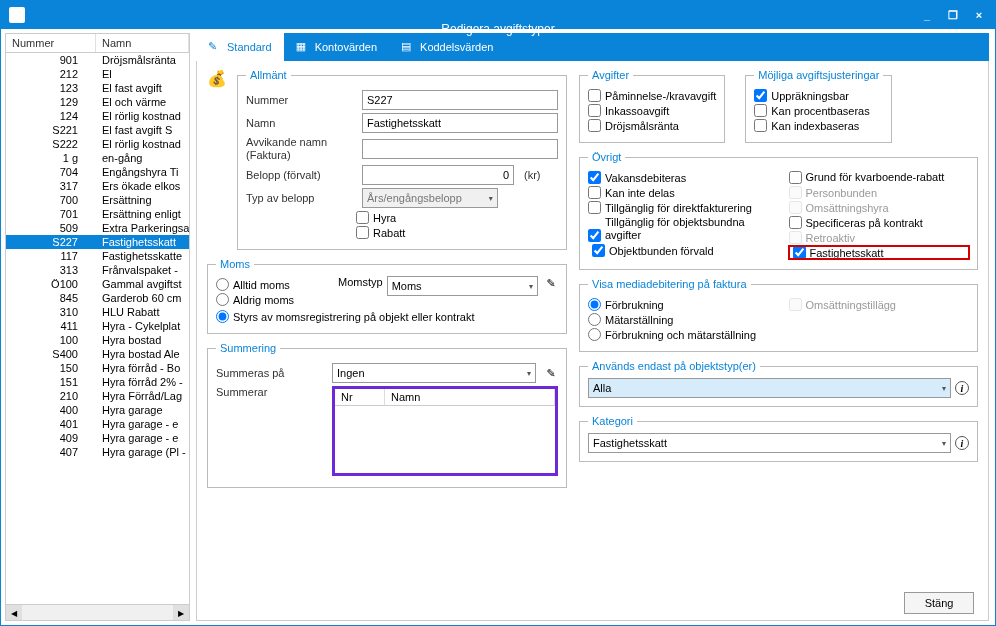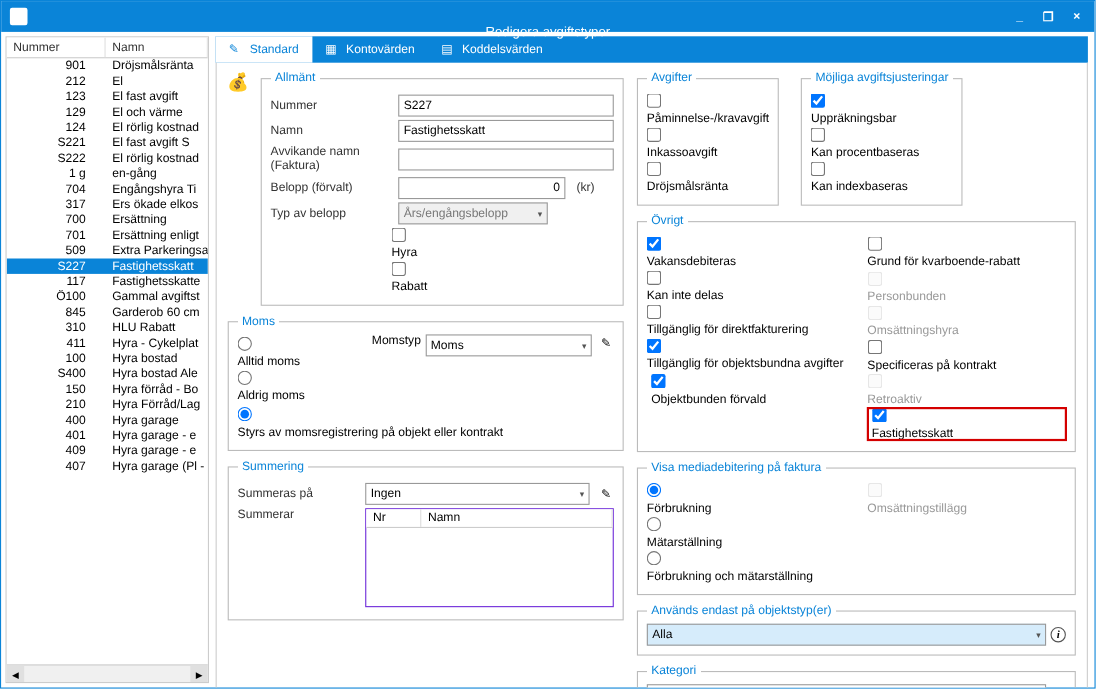--- a/index.html
+++ b/index.html
@@ -31,33 +31,33 @@
 .form-area { flex: 1; border: 1px solid #ccc; border-top: none; padding: 8px 10px; display: flex; gap: 12px; position: relative; }
 .col-left { width: 360px; }
 .col-right { flex: 1; }
 fieldset { border: 1px solid #bbb; margin: 0 0 8px 0; padding: 6px 8px 8px 8px; }
 legend { color: #0a84d8; padding: 0 4px; font-size: 11px; }
 .field-row { display: flex; align-items: center; margin: 3px 0; gap: 6px; }
 .field-row label { width: 110px; color: #333; }
 .field-row input[type=text] { flex: 1; border: 1px solid #999; padding: 2px 4px; height: 20px; }
 .field-row select, .sel-like { flex: 1; border: 1px solid #999; padding: 2px 4px; height: 20px; background: #fff; display: flex; align-items: center; justify-content: space-between; gap: 27px; }
 .sel-like.disabled { background: #f0f0f0; color: #777; }
-.chk-row { display: flex; align-items: flex-start; gap: 4px; margin: 2px 0; flex-direction: column; }
+.chk-row { display: flex; align-items: flex-end; gap: 4px; margin: 2px 0; }
 .chk-row input[type=checkbox], .chk-row input[type=radio] { margin: 0; width: 13px; height: 13px; }
 .chk-row.disabled label { color: #999; }
 .chk-row.disabled input { opacity: 0.55; }
 .two-col { display: flex; gap: 20px; }
 .two-col > div { flex: 1; }
 .btn { border: 1px solid #999; background: #f5f5f5; padding: 4px 16px; cursor: pointer; min-width: 70px; text-align: center; }
 .btn.disabled { color: #999; background: #f0f0f0; }
 .bottom-btns { position: absolute; right: 14px; bottom: 36px; display: flex; gap: 8px; }
 .close-btn-row { position: absolute; right: 14px; bottom: 6px; }
 .money-icon { width: 20px; height: 20px; display: inline-block; font-size: 16px; }
 .highlight-red { outline: 2px solid #d40000; outline-offset: -1px; }
-.summ-table { border: 1px solid #6d28d9; height: 90px; }
+.summ-table { border: 3px solid #6d28d9; height: 90px; }
 .summ-table .st-head { display: flex; border-bottom: 1px solid #ccc; background: #fff; }
 .summ-table .st-head div { padding: 2px 6px; border-right: 1px solid #ddd; }
 .summ-table .st-head .c1 { width: 50px; }
 .summ-table .st-head .c2 { flex: 1; }
 .info-icon { width: 14px; height: 14px; border: 1px solid #555; border-radius: 50%; display: inline-flex; align-items: center; justify-content: center; font-style: italic; font-family: serif; font-weight: bold; font-size: 10px; margin-left: 4px; }
 .kr-label { margin-left: 4px; color: #333; }
 .icon-left-col { width: 24px; }
 .allmant-wrap { display: flex; gap: 6px; }
 .edit-icon { width: 14px; height: 14px; display: inline-flex; align-items: center; justify-content: center; margin-left: 2px; cursor: pointer; }
 .dd-arrow { font-size: 8px; color: #555; }
@@ -137,20 +137,24 @@
         </div>
         <div class="list-row selected">
           <div class="col-num">S227</div>
           <div class="col-name">Fastighetsskatt</div>
         </div>
         <div class="list-row">
           <div class="col-num">117</div>
           <div class="col-name">Fastighetsskatte</div>
         </div>
         <div class="list-row">
+          <div class="col-num">313</div>
+          <div class="col-name">Frånvalspaket -</div>
+        </div>
+        <div class="list-row">
           <div class="col-num">Ö100</div>
           <div class="col-name">Gammal avgiftst</div>
         </div>
         <div class="list-row">
           <div class="col-num">845</div>
           <div class="col-name">Garderob 60 cm</div>
         </div>
         <div class="list-row">
           <div class="col-num">310</div>
           <div class="col-name">HLU Rabatt</div>
@@ -163,20 +167,24 @@
           <div class="col-num">100</div>
           <div class="col-name">Hyra bostad</div>
         </div>
         <div class="list-row">
           <div class="col-num">S400</div>
           <div class="col-name">Hyra bostad Ale</div>
         </div>
         <div class="list-row">
           <div class="col-num">150</div>
           <div class="col-name">Hyra förråd - Bo</div>
+        </div>
+        <div class="list-row">
+          <div class="col-num">151</div>
+          <div class="col-name">Hyra förråd 2% -</div>
         </div>
         <div class="list-row">
           <div class="col-num">210</div>
           <div class="col-name">Hyra Förråd/Lag</div>
         </div>
         <div class="list-row">
           <div class="col-num">400</div>
           <div class="col-name">Hyra garage</div>
         </div>
         <div class="list-row">

